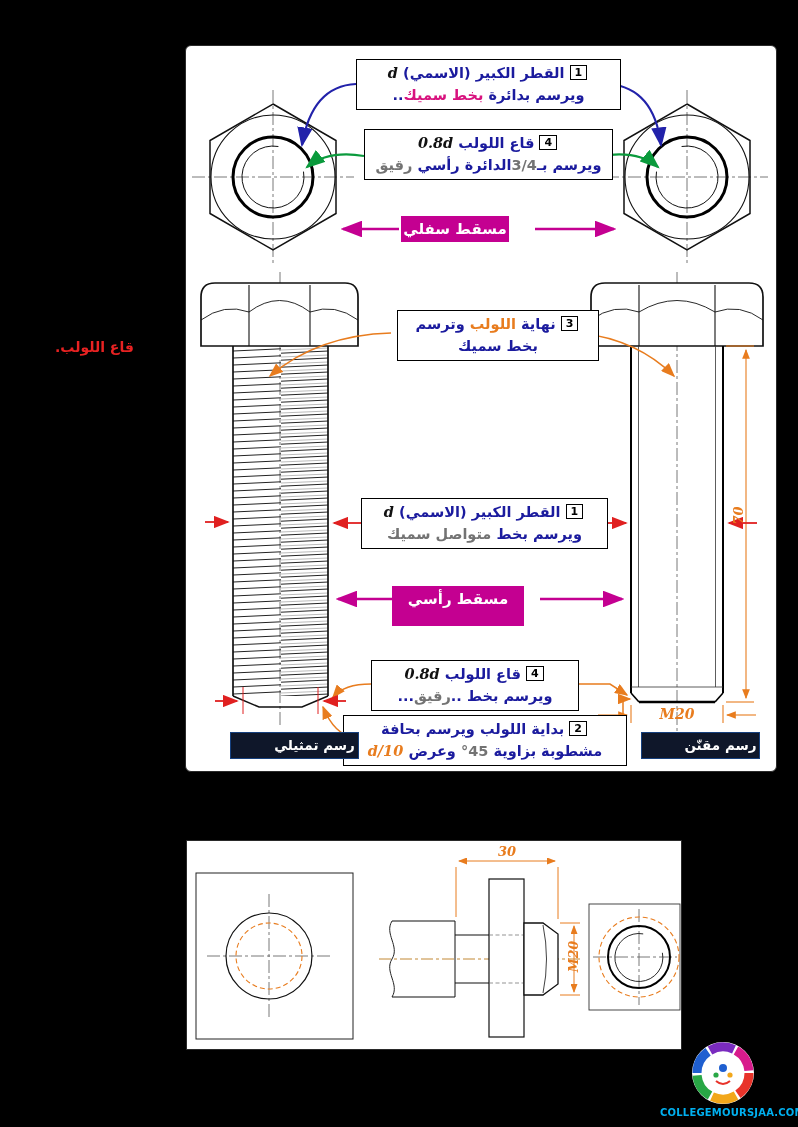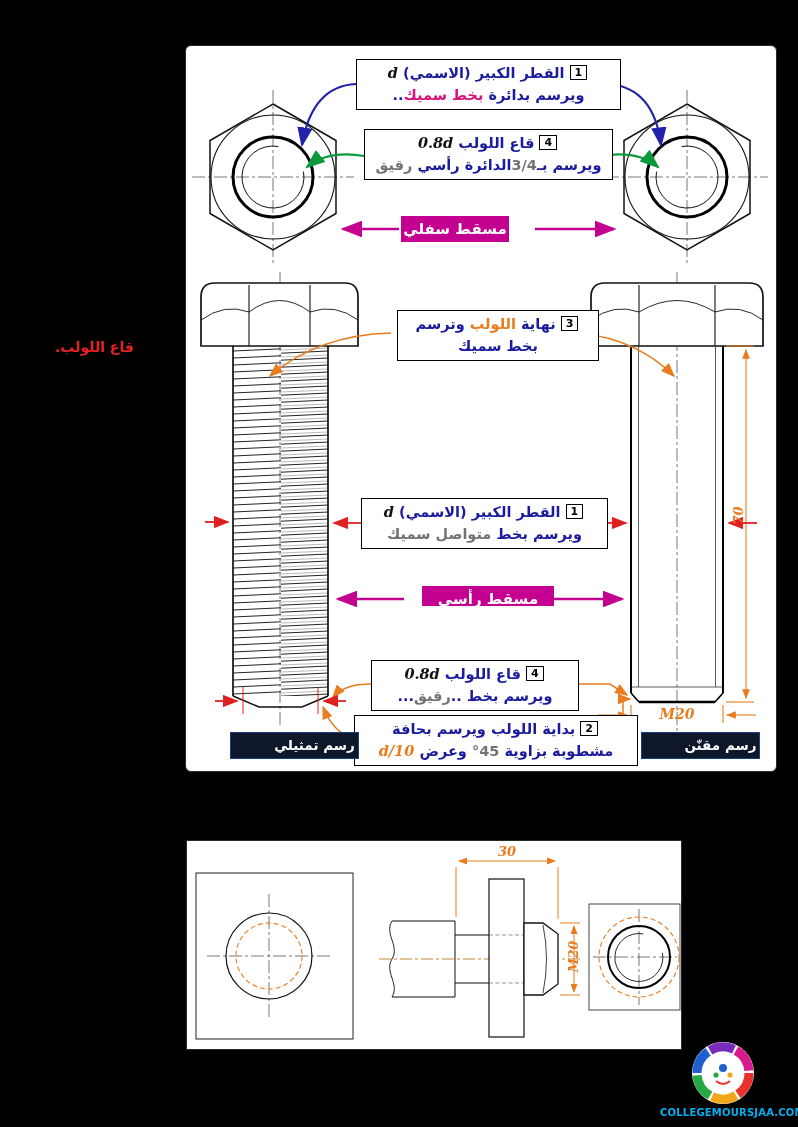--- a/index.html
+++ b/index.html
@@ -168,28 +168,28 @@
   <div class="callout" style="left:205px;top:264px;width:190px;margin-left:6px;">
     <div><span class="numbox">3</span><span>نهاية</span> <span class="orangetxt">اللولب</span> <span>وترسم</span></div>
     <div><span>بخط سميك</span></div>
   </div>
 
   <div class="callout" style="left:175px;top:452px;width:235px;">
     <div><span class="numbox">1</span><span>القطر الكبير (الاسمي)</span> <span class="sym">d</span></div>
     <div><span>ويرسم بخط</span> <span class="red">متواصل سميك</span></div>
   </div>
 
-  <div class="viewlabel" style="left:236px;top:540px;width:132px;height:20px;line-height:26px;">مسقط رأسي</div>
+  <div class="viewlabel" style="left:206px;top:540px;width:132px;height:40px;line-height:26px;">مسقط رأسي</div>
 
   <div class="callout" style="left:185px;top:614px;width:196px;">
     <div><span class="numbox">4</span><span>قاع اللولب</span> <span class="sym">0.8d</span></div>
     <div><span>ويرسم بخط ..</span><span class="red">رقيق</span><span>...</span></div>
   </div>
 
-  <div class="callout" style="left:168px;top:669px;width:272px;">
+  <div class="callout" style="left:157px;top:669px;width:272px;">
     <div><span class="numbox">2</span><span>بداية اللولب ويرسم بحافة</span></div>
     <div><span>مشطوبة بزاوية</span> <span class="red">45°</span> <span>وعرض</span> <span class="sym orangetxt">d/10</span></div>
   </div>
 
   <div class="bluelabel" style="left:44px;top:686px;width:87px;height:25px;line-height:25px;">رسم تمثيلي</div>
   <div class="bluelabel" style="left:455px;top:686px;width:77px;height:25px;line-height:25px;">رسم مقنّن</div>
 
   <div class="dim rot" style="left:534px;top:462px;width:36px;font-size:13px;">70</div>
   <div class="dim" style="left:455px;top:660px;width:72px;font-size:14px;">M20</div>
 </div>

